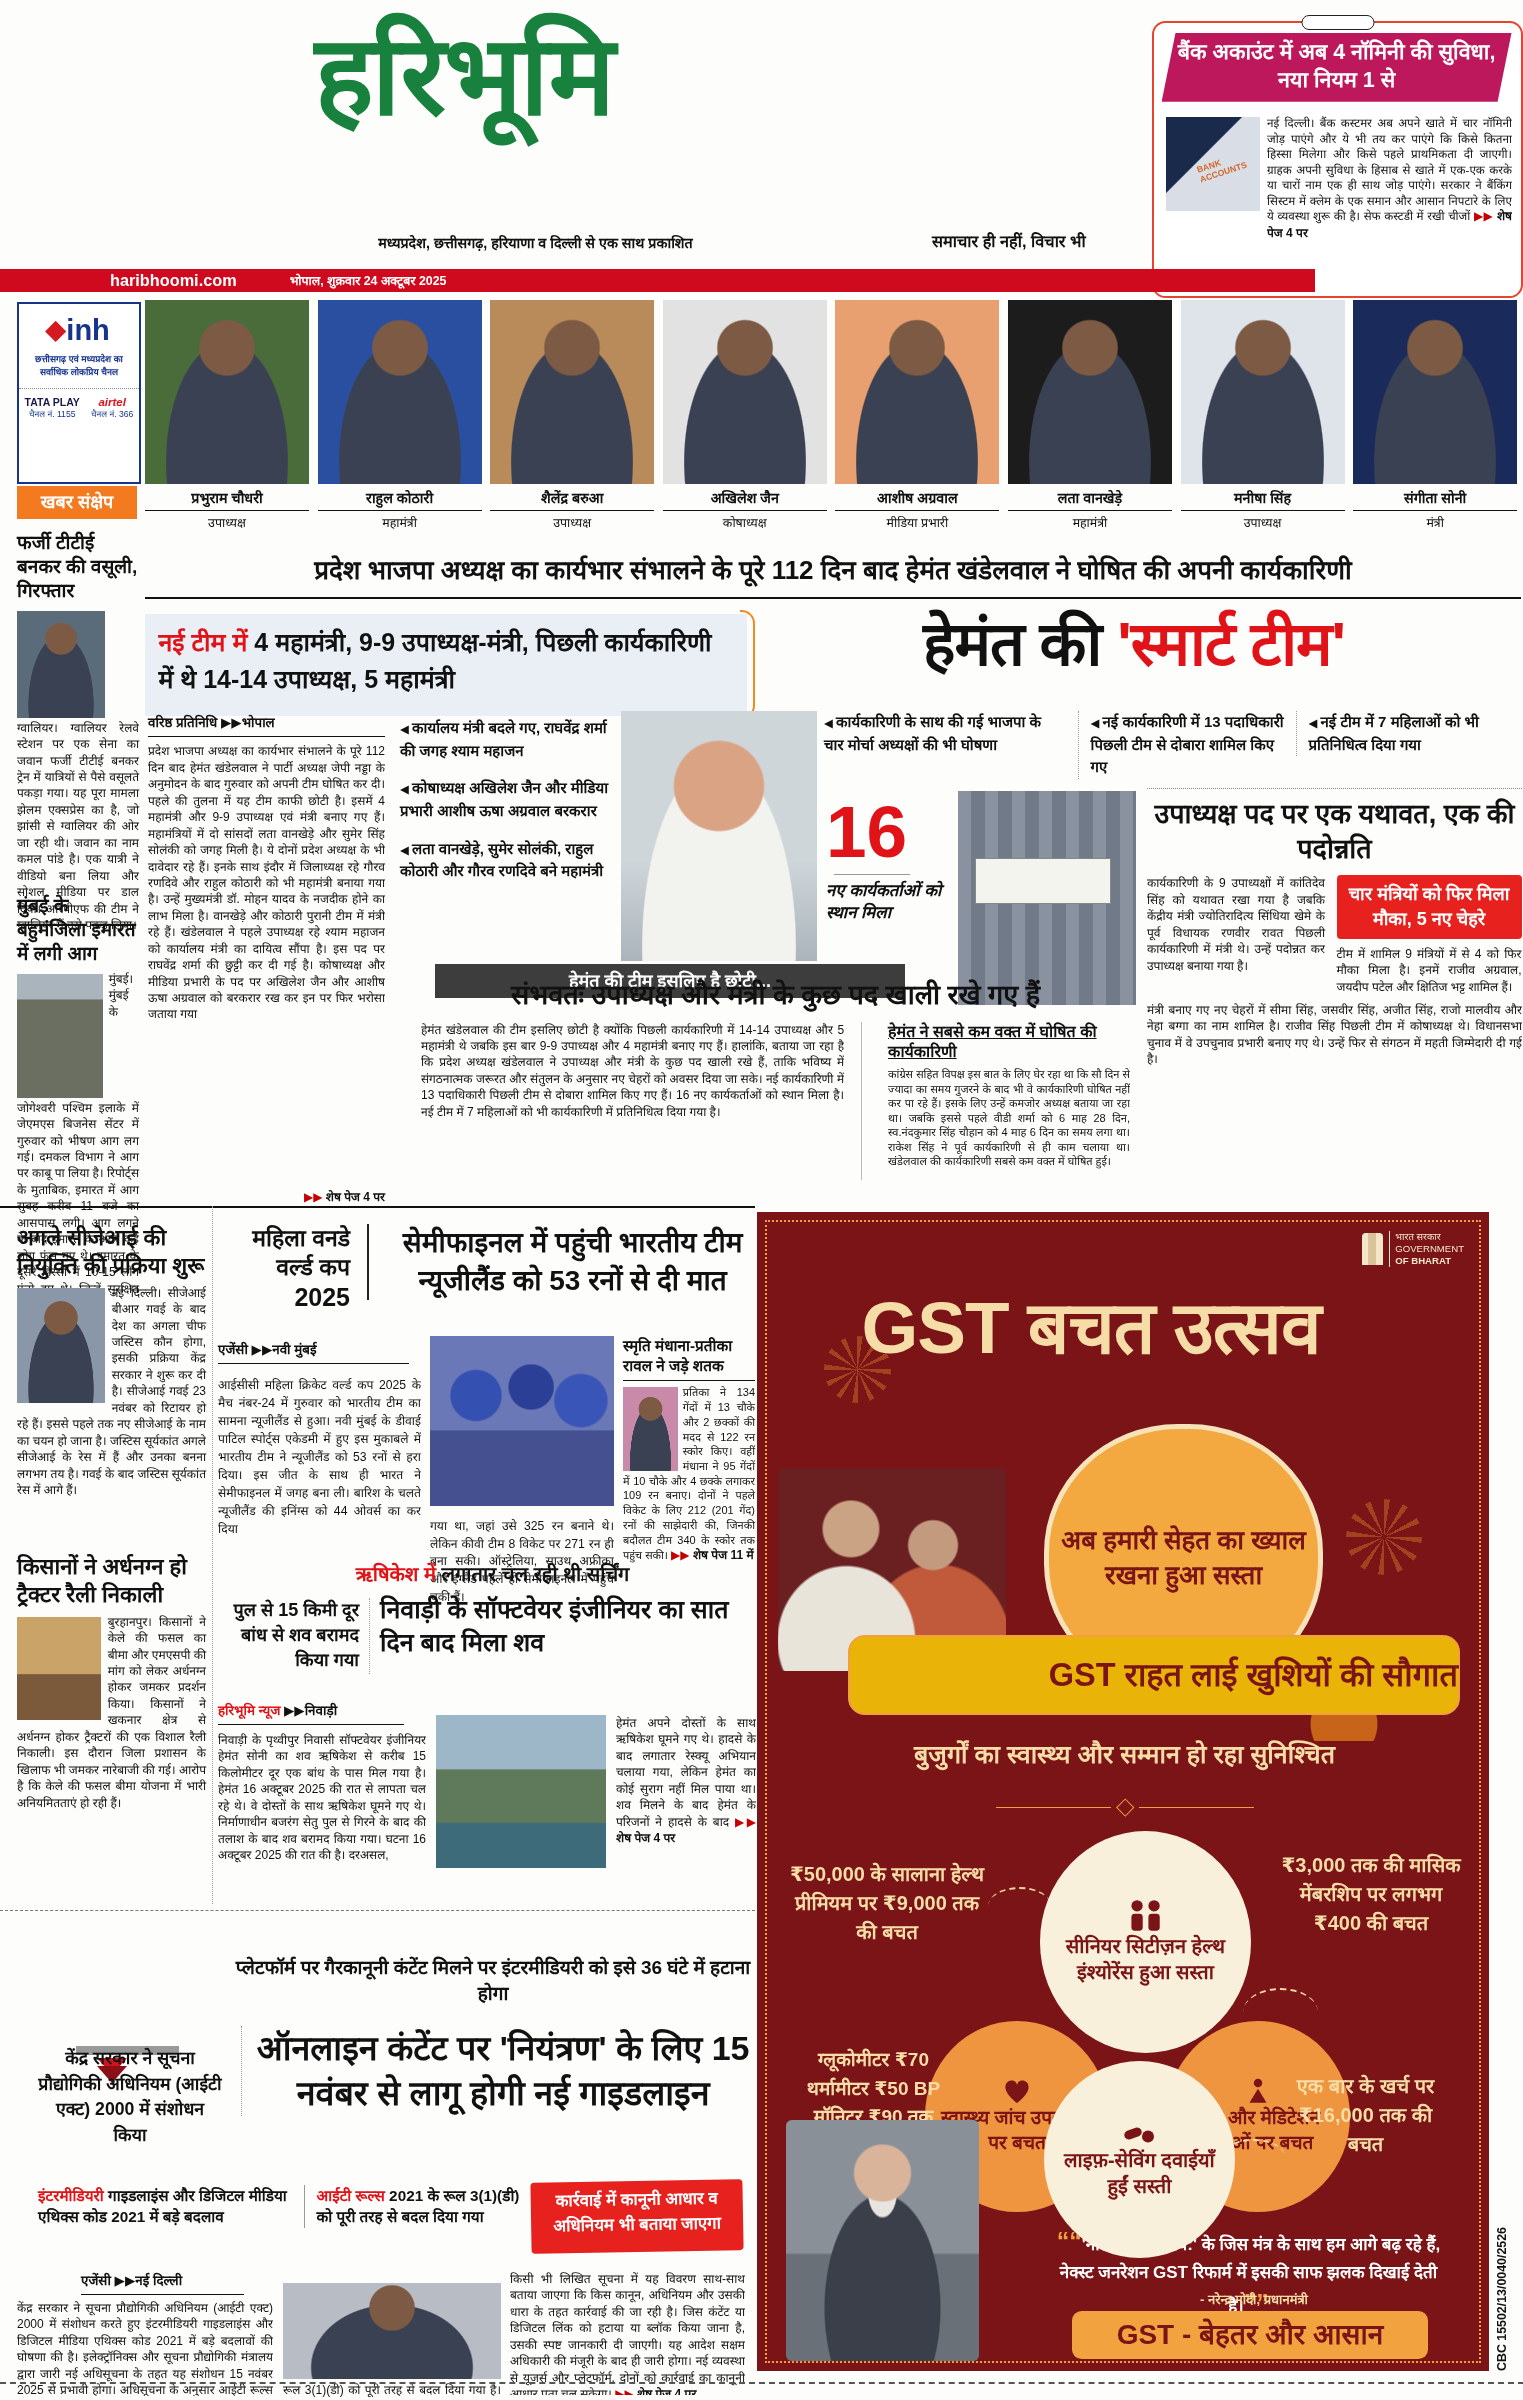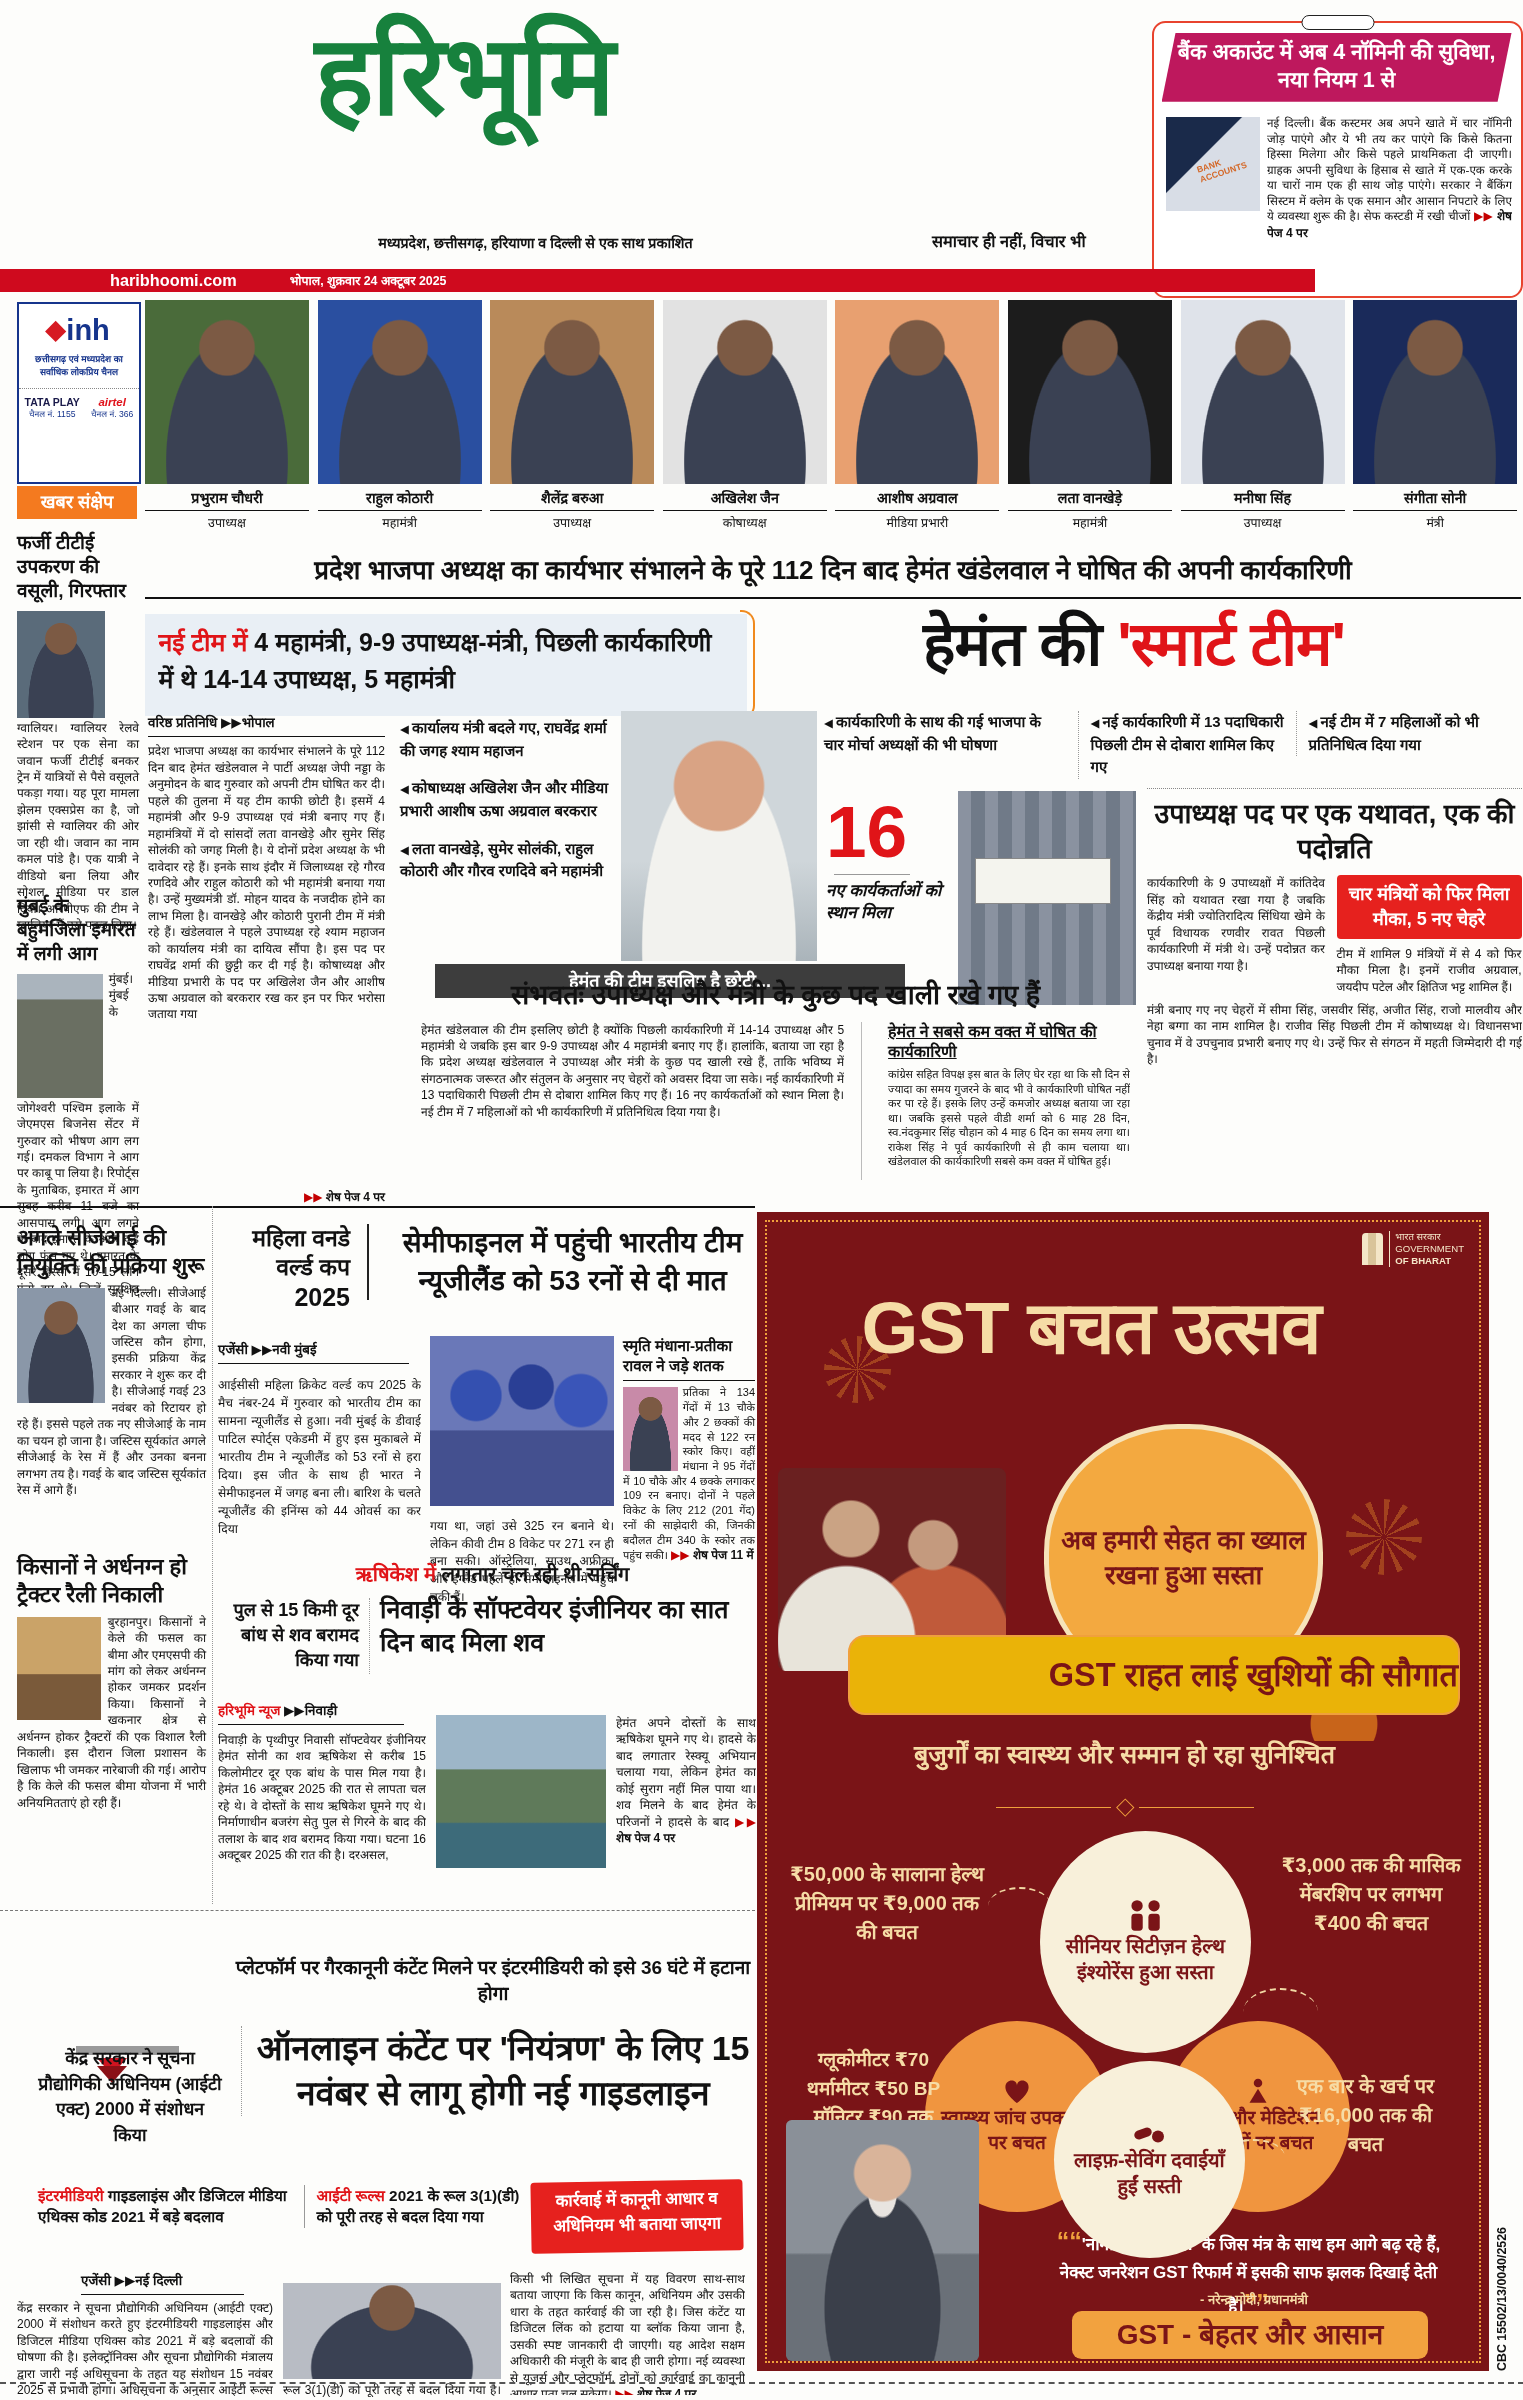--- a/index.html
+++ b/index.html
@@ -107,21 +107,21 @@
       </div>
       <div>
         <div style="font-weight:800;font-size:11.5px;color:#e0121b;font-style:italic;">airtel</div>
         <div style="font-size:8.6px;">चैनल नं. 366</div>
       </div>
     </div>
   </div>
   <div class="abs khabar" style="left:17px;top:486px;width:120px;height:32.5px;">खबर संक्षेप</div>
 
   <div class="abs" style="left:17px;top:531px;width:122px;">
-    <div class="sbt" style="font-size:19px;">फर्जी टीटीई उपकरण की वसूली, गिरफ्तार</div>
+    <div class="sbt" style="font-size:19px;">फर्जी टीटीई बनकर की वसूली, गिरफ्तार</div>
     <div class="body jt">
       <span class="ph sil" style="float:left;width:88px;height:107px;margin:2.9px 5.7px 1.9px 0;background-color:#5a6b7a;"></span>
       <span>ग्वालियर। ग्वालियर रेलवे स्टेशन पर एक सेना का जवान फर्जी टीटीई बनकर ट्रेन में यात्रियों से पैसे वसूलते पकड़ा गया। यह पूरा मामला झेलम एक्सप्रेस का है, जो झांसी से ग्वालियर की ओर जा रही थी। जवान का नाम कमल पांडे है। एक यात्री ने वीडियो बना लिया और सोशल मीडिया पर डाल दिया। आरपीएफ की टीम ने ग्वालियर में उसे पकड़ लिया।</span>
     </div>
   </div>
   <div class="abs" style="left:17px;top:894px;width:122px;">
     <div class="sbt" style="font-size:19px;">मुंबई के बहुमंजिला इमारत में लगी आग</div>
     <div class="body jt">
       <span class="ph" style="float:left;width:86px;height:124px;margin:2.9px 5.7px 1.9px 0;background:linear-gradient(180deg,#aab4bd 0 20%,#6a6f62 21% 100%);"></span>
       <span>मुंबई। मुंबई के जोगेश्वरी पश्चिम इलाके में जेएमएस बिजनेस सेंटर में गुरुवार को भीषण आग लग गई। दमकल विभाग ने आग पर काबू पा लिया है। रिपोर्ट्स के मुताबिक, इमारत में आग सुबह करीब 11 बजे का आसपास लगी। आग लगने के बाद इमारत के अंदर कई लोग फंस गए थे। इमारत के दूसरे हिस्सों में 10-15 लोग फंसे हुए थे। जिन्हें सुरक्षित बचा लिया गया।</span>
@@ -397,21 +397,21 @@
       <svg width="34" height="29" viewBox="0 0 24 20" fill="#7a1417">
           <circle cx="12" cy="4" r="3"></circle>
           <path d="M12 8 L6 18 L18 18 Z"></path>
         </svg>
       <div>योग और मेडिटेशन सेवाओं पर बचत</div>
     </div>
 
     <div class="abs adtxt" style="left:40px;top:834px;width:153px;font-size:19px;line-height:1.5;">ग्लूकोमीटर ₹70 थर्मामीटर ₹50 BP मॉनिटर ₹90 तक सस्ते</div>
     <div class="abs arc" style="left:143px;top:965px;width:57px;height:34px;"></div>
 
-    <div class="abs circ ccream" style="left:297px;top:849px;width:164px;height:197px;padding:0 13.4px;font-size:20px;z-index:2;">
+    <div class="abs circ ccream" style="left:287px;top:849px;width:164px;height:197px;padding:0 13.4px;font-size:20px;z-index:2;">
       <svg width="36" height="27" viewBox="0 0 24 18" fill="#7a1417">
           <rect x="2" y="6" width="12" height="6" rx="3" transform="rotate(-20 8 9)"></rect>
           <circle cx="18" cy="11" r="4"></circle>
         </svg>
       <div>लाइफ़-सेविंग दवाईयाँ हुईं सस्ती</div>
     </div>
 
     <div class="abs adtxt" style="left:528px;top:860px;width:161px;font-size:20px;">एक बार के खर्च पर ₹16,000 तक की बचत</div>
     <div class="abs arc" style="left:465px;top:927px;width:63px;height:34px;"></div>
 

